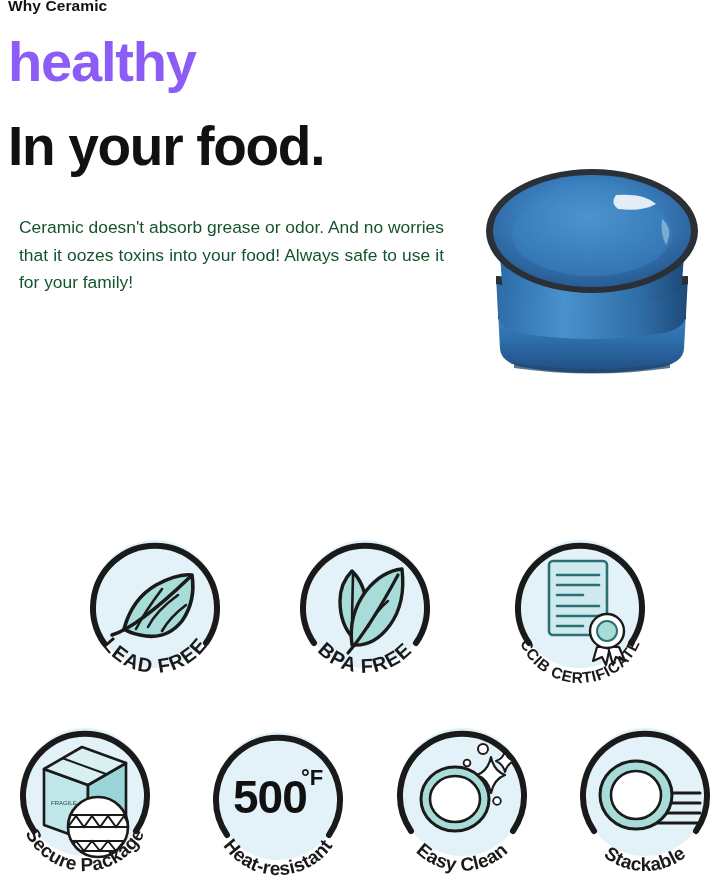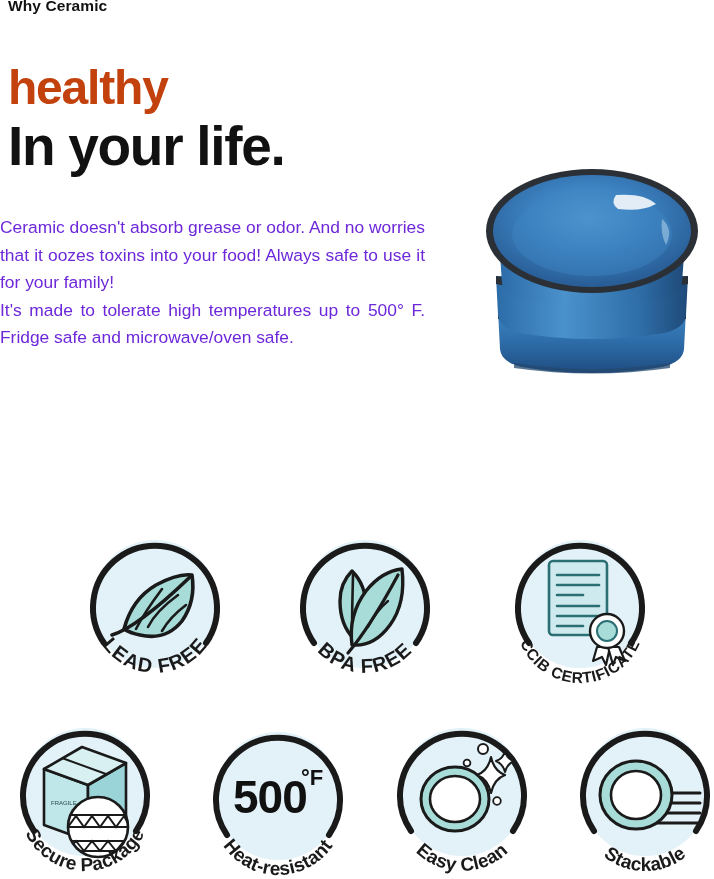--- a/index.html
+++ b/index.html
@@ -25,47 +25,47 @@
     font-weight: bold;
     color: #111111;
     letter-spacing: 0.1px;
     white-space: nowrap;
   }
 
   
   .headline-1 {
     position: absolute;
     left: 8px;
-    top: 60px;
-    font-size: 48px;
+    top: 34px;
+    font-size: 56px;
     line-height: 56px;
     font-weight: bold;
-    color: #c2410c;
+    color: #8b5cf6;
     letter-spacing: -1.2px;
   }
   .headline-2 {
     position: absolute;
     left: 8px;
     top: 119px;
     font-size: 55px;
     line-height: 55px;
     font-weight: bold;
     color: #111111;
     letter-spacing: -1.3px;
   }
 
   
   .body-copy {
     position: absolute;
-    left: 0;
+    left: 19px;
     top: 214px;
     width: 425px;
     font-size: 17.4px;
     line-height: 27.5px;
-    color: #6d28d9;
+    color: #14532d;
     text-align: justify;
     text-justify: inter-word;
   }
   .body-copy p {
     margin: 0;
   }
   .body-copy .just {
     text-align: justify;
   }
 
@@ -116,25 +116,24 @@
     font-weight: bold;
     fill: #111111;
   }
 </style>
 </head>
 <body>
 
 <div class="eyebrow">Why Ceramic</div>
 
 <div class="headline-1">healthy</div>
-<div class="headline-2">In your life.</div>
+<div class="headline-2">In your food.</div>
 
 <div class="body-copy">
   <p class="just">Ceramic doesn't absorb grease or odor. And no worries that it oozes toxins into your food! Always safe to use it for your family!</p>
-  <p class="just">It's made to tolerate high temperatures up to 500° F. Fridge safe and microwave/oven safe.</p>
 </div>
 
 <div class="product-photo">
   <svg viewBox="0 0 236 232" xmlns="http://www.w3.org/2000/svg">
     <defs>
       <radialGradient id="bowlInner" cx="48%" cy="38%" r="68%">
         <stop offset="0%" stop-color="#59a0d6"></stop>
         <stop offset="45%" stop-color="#3b80bf"></stop>
         <stop offset="100%" stop-color="#24558c"></stop>
       </radialGradient>

